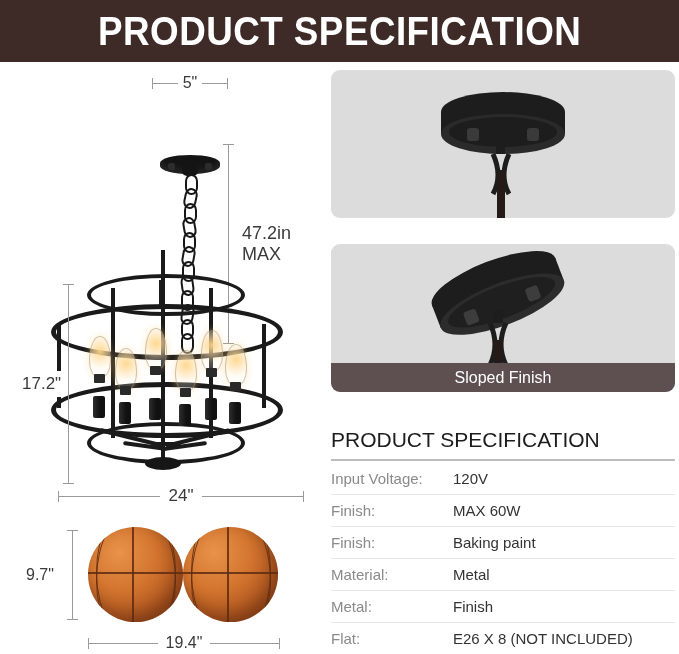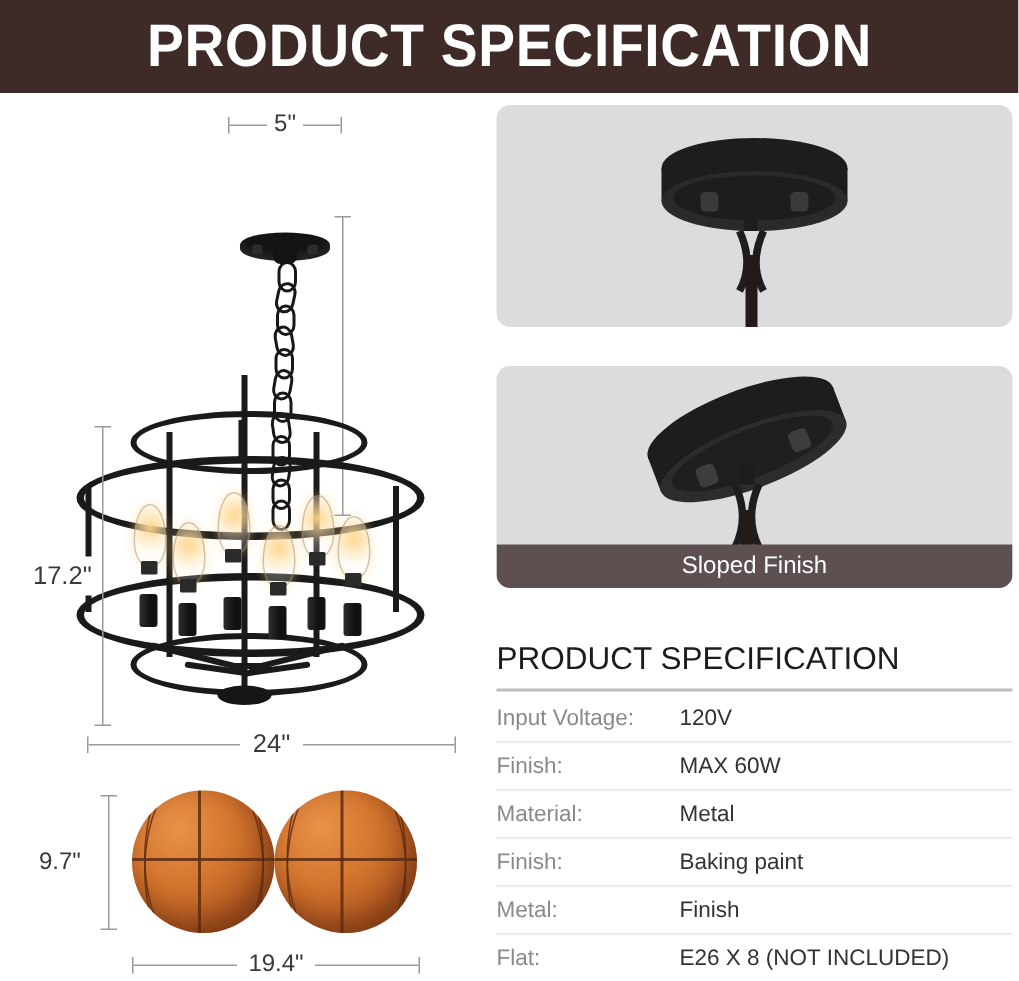--- a/index.html
+++ b/index.html
@@ -429,20 +429,24 @@
     <div class="chain-link" style="left:6px;  top:116px;"></div>
     <div class="chain-link" style="left:6px;  top:130px; transform:rotate(9deg);"></div>
     <div class="chain-link" style="left:6px;  top:145px;"></div>
     <div class="chain-link" style="left:6px;  top:159px;"></div>
   </div>
 
   <div class="dim-height-max">
     <div class="vline"></div>
     <div class="cap-t"></div>
     <div class="cap-b"></div>
+    <div class="txt">
+      <div>47.2in</div>
+      <div>MAX</div>
+    </div>
   </div>
 
   <div class="fixture">
     <div class="downrod"></div>
 
     <div class="ring ring-top"></div>
     <div class="ring ring-upper"></div>
     <div class="ring ring-mid"></div>
     <div class="ring ring-bottom"></div>
 
@@ -574,26 +578,26 @@
     <tbody>
       <tr>
         <td class="spec-label">Input Voltage:</td>
         <td class="spec-value">120V</td>
       </tr>
       <tr>
         <td class="spec-label">Finish:</td>
         <td class="spec-value">MAX 60W</td>
       </tr>
       <tr>
+        <td class="spec-label">Finish:</td>
+        <td class="spec-value">Baking paint</td>
+      </tr>
+      <tr>
         <td class="spec-label">Material:</td>
         <td class="spec-value">Metal</td>
-      </tr>
-      <tr>
-        <td class="spec-label">Finish:</td>
-        <td class="spec-value">Baking paint</td>
       </tr>
       <tr>
         <td class="spec-label">Metal:</td>
         <td class="spec-value">Finish</td>
       </tr>
       <tr>
         <td class="spec-label">Flat:</td>
         <td class="spec-value">E26 X 8 (NOT INCLUDED)</td>
       </tr>
     </tbody>

